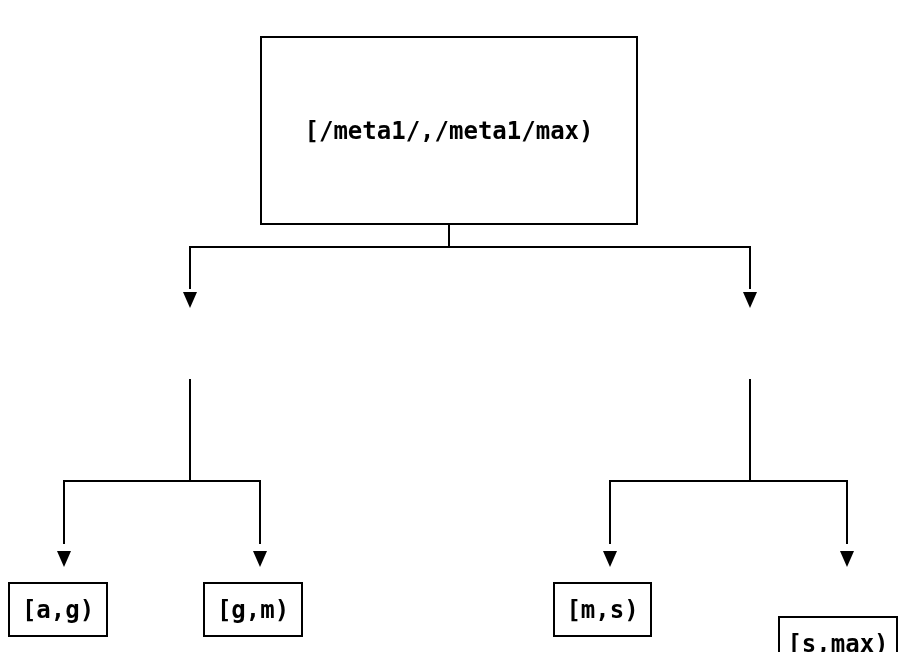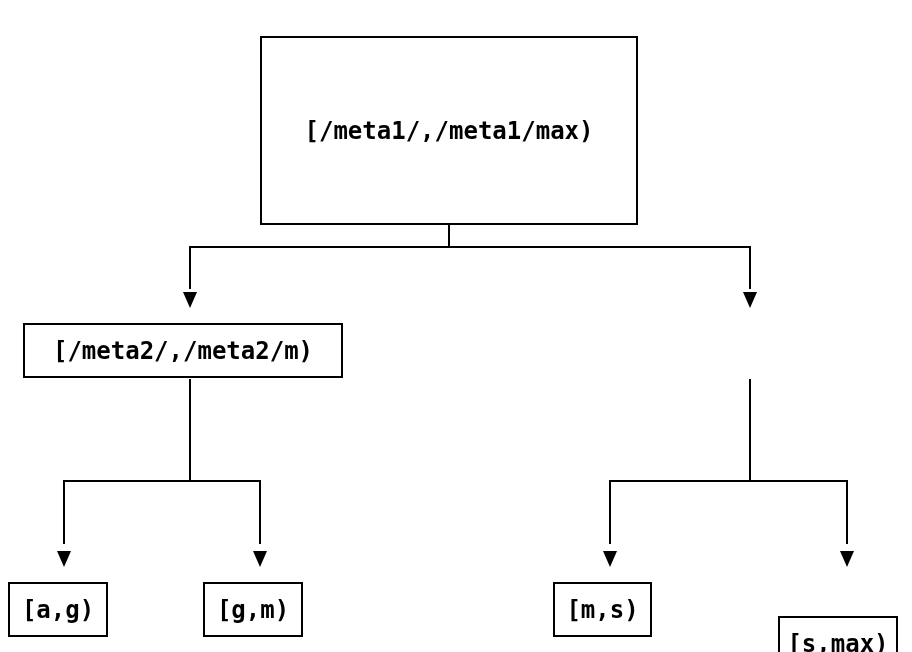--- a/index.html
+++ b/index.html
@@ -69,21 +69,20 @@
       <polygon points="750,308 743,292 757,292"></polygon>
       <polygon points="64,567 57,551 71,551"></polygon>
       <polygon points="260,567 253,551 267,551"></polygon>
       <polygon points="610,567 603,551 617,551"></polygon>
       <polygon points="847,567 840,551 854,551"></polygon>
     </g>
   </svg>
 
   <div class="node node-root">[/meta1/,/meta1/max)</div>
 
-  <div class="node node-mid-left">[/meta2/,/meta2/m)</div>
 
 
   <div class="node node-leaf-gm">[g,m)</div>
 
   <div class="node node-leaf-ag">[a,g)</div>
 
   <div class="node node-leaf-ms">[m,s)</div>
 
   <div class="node node-leaf-smax">[s,max)</div>
 

